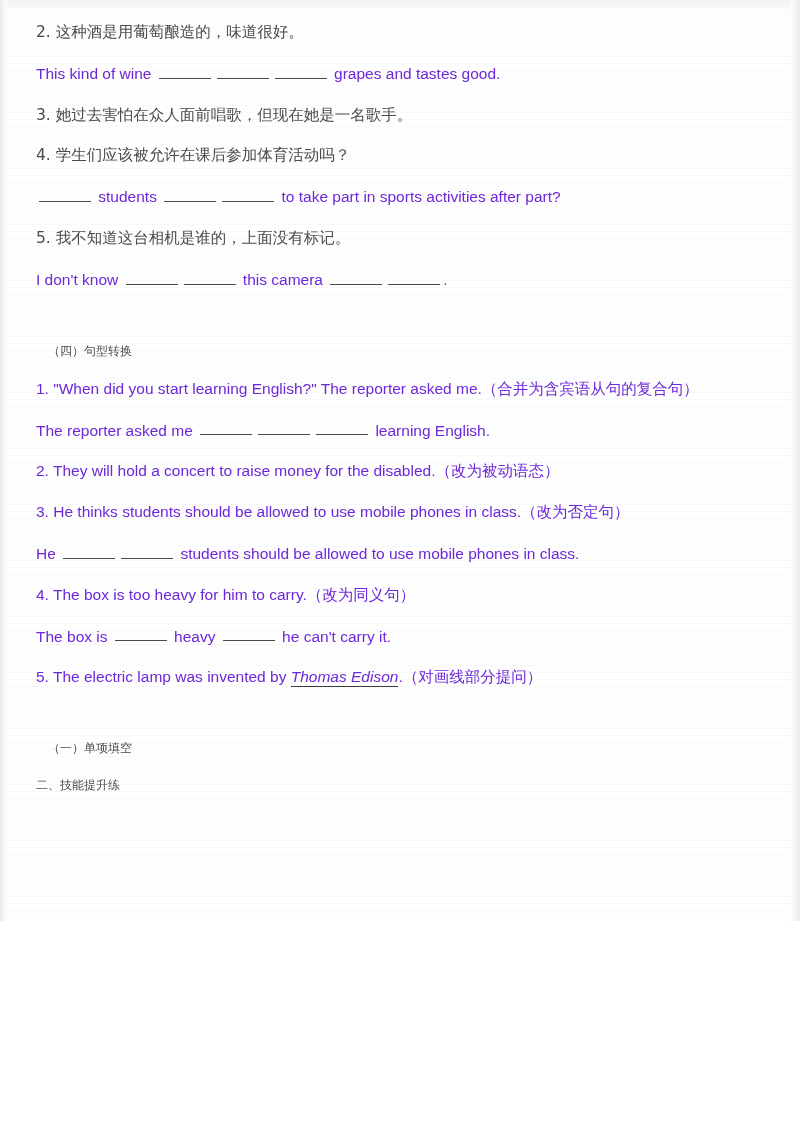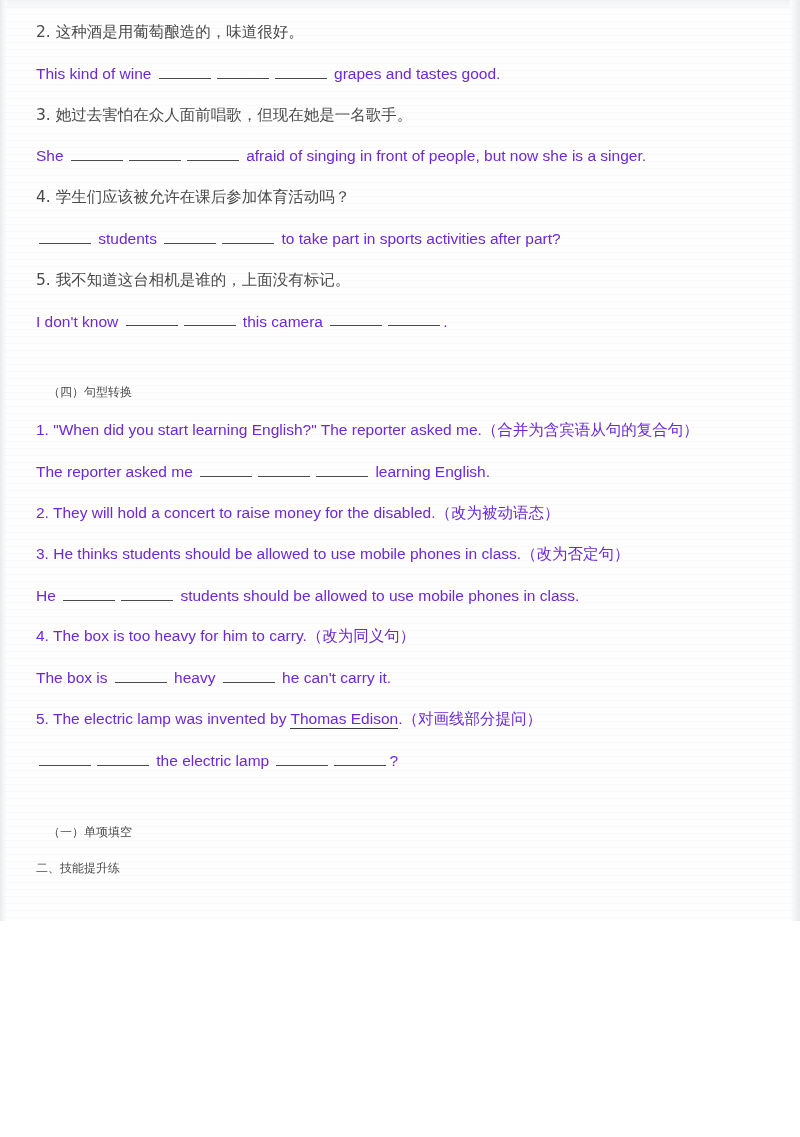--- a/index.html
+++ b/index.html
@@ -112,55 +112,54 @@
     display: inline-block;
     border-bottom: 1.6px solid #4a4a4c;
     width: 52px;
     height: 0.95em;
     vertical-align: baseline;
     margin: 0 3px;
   }
   .uline {
     border-bottom: 1.4px solid #3a3a3c;
     padding-bottom: 1px;
+    font-style: italic;
   }
   .gap-big { height: 32px; }
 </style>
 </head>
 <body>
 
 <div id="page">
 
   <div id="scan-edge-top"></div>
   <div id="scan-edge-left"></div>
   <div id="scan-edge-right"></div>
   <div id="scan-noise"></div>
 
   <div id="watermark">vv99.net</div>
 
   <div id="content">
       <p class="line zh">2. 这种酒是用葡萄酿造的，味道很好。</p>
       <p class="line en"><span>This kind of wine </span><span class="blank"></span><span class="blank"></span><span class="blank"></span><span> grapes and tastes good.</span></p>
       <p class="line zh">3. 她过去害怕在众人面前唱歌，但现在她是一名歌手。</p>
-      <p class="line en"><span>She </span><span class="blank"></span><span class="blank"></span><span class="blank"></span><span> afraid of singing in front of people, but now she is a singer.</span></p>
       <p class="line zh">4. 学生们应该被允许在课后参加体育活动吗？</p>
       <p class="line en"><span class="blank"></span><span> students </span><span class="blank"></span><span class="blank"></span><span> to take part in sports activities after part?</span></p>
       <p class="line zh">5. 我不知道这台相机是谁的，上面没有标记。</p>
       <p class="line en"><span>I don't know </span><span class="blank"></span><span class="blank"></span><span> this camera </span><span class="blank"></span><span class="blank"></span><span>.</span></p>
       <div class="gap-big"></div>
       <p class="line zh heading heading-indent">（四）句型转换</p>
       <p class="line en"><span>1. "When did you start learning English?" The reporter asked me.（合并为含宾语从句的复合句）</span></p>
       <p class="line en"><span>The reporter asked me </span><span class="blank"></span><span class="blank"></span><span class="blank"></span><span> learning English.</span></p>
       <p class="line en"><span>2. They will hold a concert to raise money for the disabled.（改为被动语态）</span></p>
       <p class="line en"><span>3. He thinks students should be allowed to use mobile phones in class.（改为否定句）</span></p>
       <p class="line en"><span>He </span><span class="blank"></span><span class="blank"></span><span> students should be allowed to use mobile phones in class.</span></p>
       <p class="line en"><span>4. The box is too heavy for him to carry.（改为同义句）</span></p>
       <p class="line en"><span>The box is </span><span class="blank"></span><span> heavy </span><span class="blank"></span><span> he can't carry it.</span></p>
       <p class="line en"><span>5. The electric lamp was invented by </span><span class="uline">Thomas Edison</span><span>.（对画线部分提问）</span></p>
-      <p class="line en"><span class="blank"></span><span class="blank"></span><span> the electric lamp </span><span class="blank"></span><span class="blank"></span><span>?</span></p>
       <div class="gap-big"></div>
       <p class="line zh heading heading-indent">（一）单项填空</p>
       <p class="line zh heading">二、技能提升练</p>
     </div>
 
   <div id="scan-fold-line"></div>
   <div id="scan-edge-bottom"></div>
 
 </div>
 

